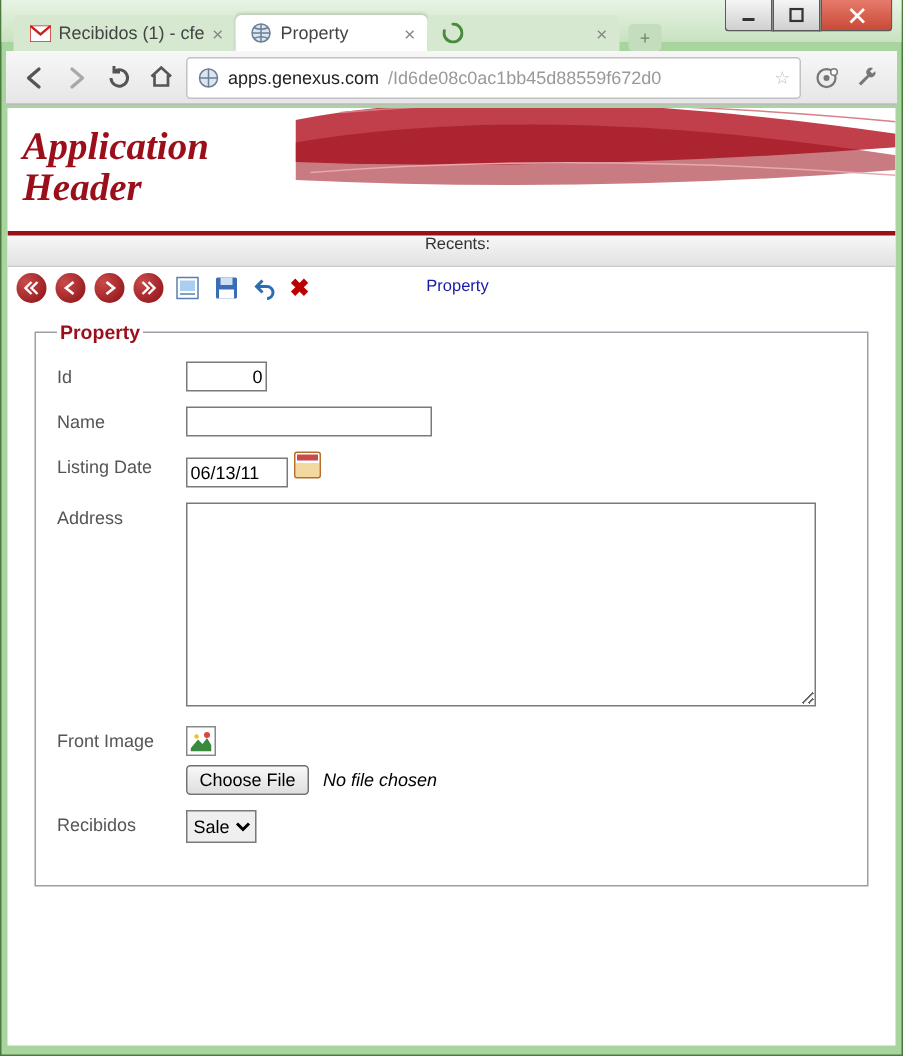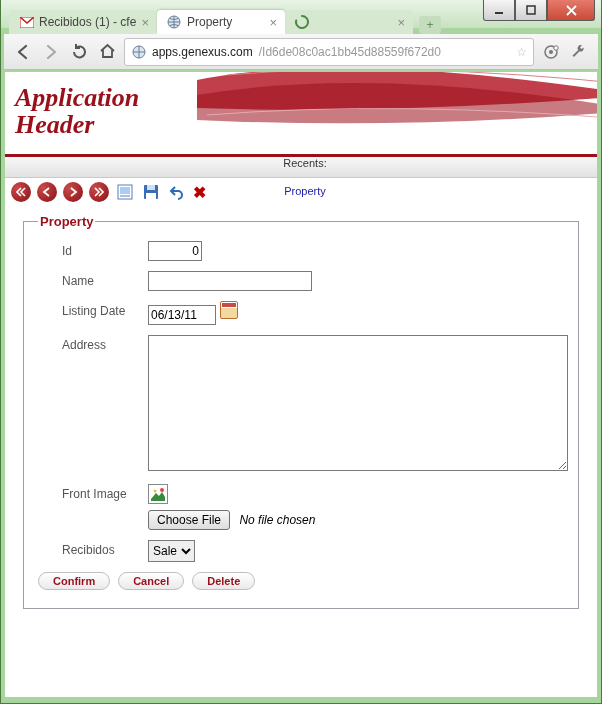--- a/index.html
+++ b/index.html
@@ -38,21 +38,21 @@
 .toolbar{height:28px;display:flex;align-items:center;gap:6px;padding-left:6px;}
 .tbtn{width:20px;height:20px;border-radius:50%;display:flex;align-items:center;justify-content:center;cursor:pointer;}
 .tbtn.nav{background:radial-gradient(circle at 30% 30%,#c94a4a,#8a0f14);}
 .tbtn.nav svg{stroke:#fff;fill:#fff;}
 .tbtn.flat{border-radius:2px;background:transparent;}
 .xbtn{color:#b00;font-weight:bold;font-size:16px;cursor:pointer;}
 
 .formwrap{padding:8px 16px 12px 16px;}
 fieldset.prop{border:1px solid #9aa0a6;padding:12px 10px 18px 14px;}
 fieldset.prop legend{color:#9a0f1a;font-weight:bold;padding:0 2px;font-size:13px;}
-.row{display:flex;align-items:flex-start;margin-bottom:10px;margin-left:24px;}
+.row{display:flex;align-items:flex-start;margin-bottom:10px;}
 .lbl{width:86px;color:#555;font-size:12px;padding-top:3px;}
 .ctrl{}
 input.txt{border:1px solid #7a7a7a;height:18px;font-size:12px;padding:0 2px;box-sizing:content-box;}
 input.txt.id{width:48px;text-align:right;}
 input.txt.name{width:158px;}
 input.txt.date{width:62px;}
 textarea.addr{width:414px;height:130px;border:1px solid #7a7a7a;font-family:inherit;font-size:12px;resize:both;}
 .cal{display:inline-block;width:16px;height:16px;margin-left:4px;border:1px solid #b86d2a;background:linear-gradient(#fff 40%,#f3d9a0 40%);border-radius:2px;position:relative;cursor:pointer;}
 .cal::before{content:"";position:absolute;top:1px;left:1px;right:1px;height:4px;background:#c94a4a;}
 .imgthumb{width:18px;height:18px;border:1px solid #888;background:#fff;display:inline-flex;align-items:center;justify-content:center;}
@@ -271,22 +271,17 @@
 
         <div class="row">
           <div class="lbl">Recibidos</div>
           <div class="ctrl">
             <select class="op">
               <option>Sale</option>
             </select>
           </div>
         </div>
 
-        <div class="actbtns">
-          <span class="pill">Confirm</span>
-          <span class="pill">Cancel</span>
-          <span class="pill">Delete</span>
-        </div>
       </fieldset>
     </div>
 
   </div>
 </div>
 
 </body></html>

